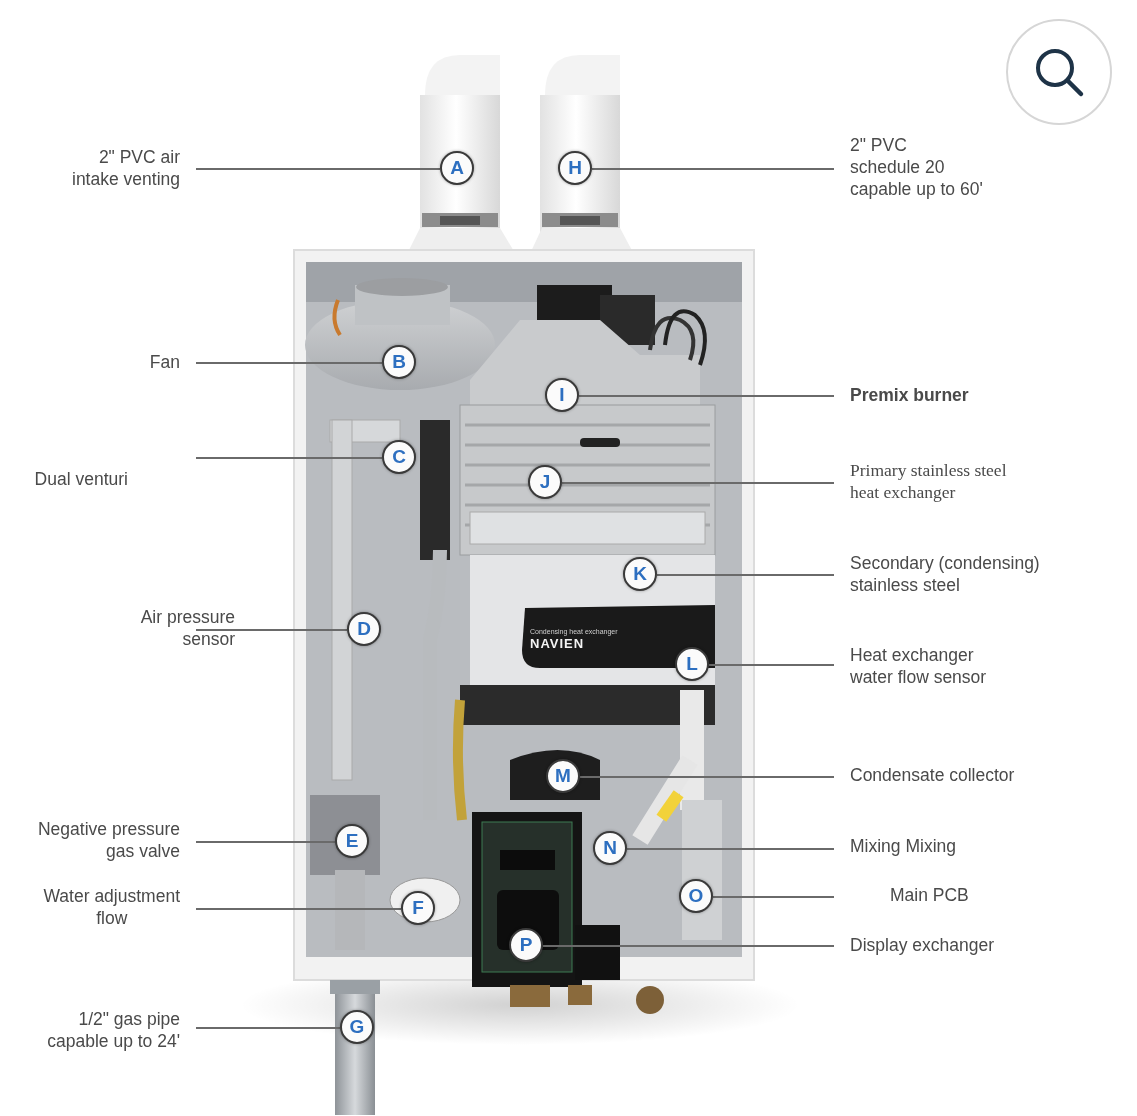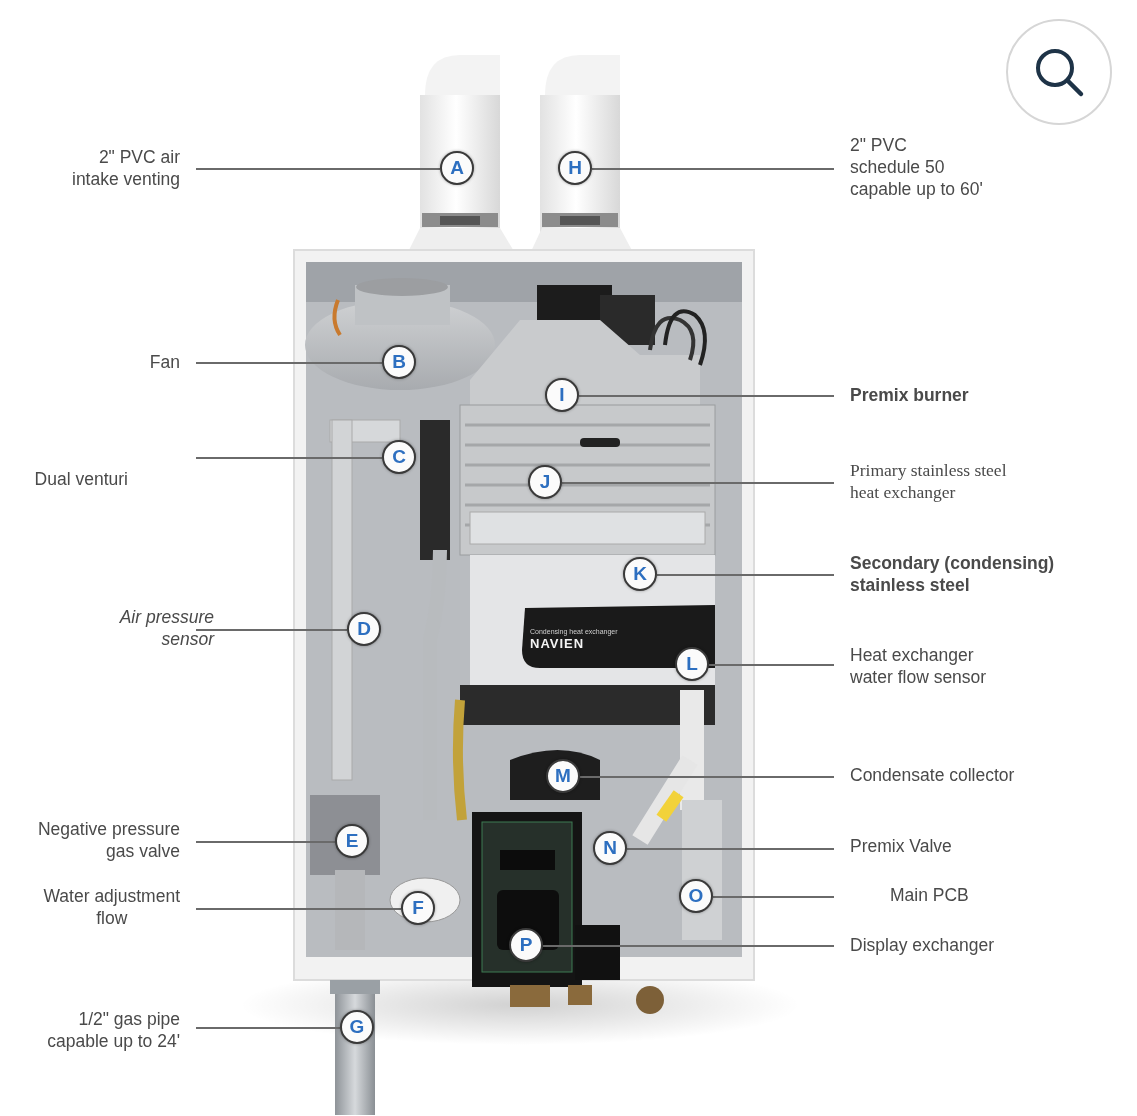--- a/index.html
+++ b/index.html
@@ -139,21 +139,21 @@
     <div class="leader" style="left: 196px; width: 244px; top: 168px;"></div>
     <div class="marker" style="left: 440px; top: 151px;">A</div>
     <div class="label left" style="right: 957px; top: 146px;">
       <div>2" PVC air</div>
       <div>intake venting</div>
     </div>
     <div class="leader" style="left: 592px; width: 242px; top: 168px;"></div>
     <div class="marker" style="left: 558px; top: 151px;">H</div>
     <div class="label right" style="left: 850px; top: 134px;">
       <div>2" PVC</div>
-      <div>schedule 50</div>
+      <div>schedule 20</div>
       <div>capable up to 60'</div>
     </div>
     <div class="leader" style="left: 196px; width: 186px; top: 362px;"></div>
     <div class="marker" style="left: 382px; top: 345px;">B</div>
     <div class="label left" style="right: 957px; top: 351px;">
       <div>Fan</div>
     </div>
     <div class="leader" style="left: 579px; width: 255px; top: 395px;"></div>
     <div class="marker" style="left: 545px; top: 378px;">I</div>
     <div class="label right" style="left: 850px; top: 384px; font-weight: bold;">
@@ -165,27 +165,27 @@
       <div>Dual venturi</div>
     </div>
     <div class="leader" style="left: 562px; width: 272px; top: 482px;"></div>
     <div class="marker" style="left: 528px; top: 465px;">J</div>
     <div class="label right" style="left: 850px; top: 459px; font-family: Liberation Serif, serif;">
       <div>Primary stainless steel</div>
       <div>heat exchanger</div>
     </div>
     <div class="leader" style="left: 657px; width: 177px; top: 574px;"></div>
     <div class="marker" style="left: 623px; top: 557px;">K</div>
-    <div class="label right" style="left: 850px; top: 552px; font-weight: bold;">
+    <div class="label right" style="left: 850px; top: 552px;">
       <div>Secondary (condensing)</div>
       <div>stainless steel</div>
     </div>
     <div class="leader" style="left: 196px; width: 151px; top: 629px;"></div>
     <div class="marker" style="left: 347px; top: 612px;">D</div>
-    <div class="label left" style="right: 923px; top: 606px; font-style: italic;">
+    <div class="label left" style="right: 902px; top: 606px;">
       <div>Air pressure</div>
       <div>sensor</div>
     </div>
     <div class="leader" style="left: 709px; width: 125px; top: 664px;"></div>
     <div class="marker" style="left: 675px; top: 647px;">L</div>
     <div class="label right" style="left: 850px; top: 644px;">
       <div>Heat exchanger</div>
       <div>water flow sensor</div>
     </div>
     <div class="leader" style="left: 580px; width: 254px; top: 776px;"></div>
@@ -195,21 +195,21 @@
     </div>
     <div class="leader" style="left: 196px; width: 139px; top: 841px;"></div>
     <div class="marker" style="left: 335px; top: 824px;">E</div>
     <div class="label left" style="right: 957px; top: 818px;">
       <div>Negative pressure</div>
       <div>gas valve</div>
     </div>
     <div class="leader" style="left: 627px; width: 207px; top: 848px;"></div>
     <div class="marker" style="left: 593px; top: 831px;">N</div>
     <div class="label right" style="left: 850px; top: 835px;">
-      <div>Premix Valve</div>
+      <div>Mixing Mixing</div>
     </div>
     <div class="leader" style="left: 713px; width: 121px; top: 896px;"></div>
     <div class="marker" style="left: 679px; top: 879px;">O</div>
     <div class="label right" style="left: 850px; top: 884px; margin-left: 40px;">
       <div>Main PCB</div>
     </div>
     <div class="leader" style="left: 196px; width: 205px; top: 908px;"></div>
     <div class="marker" style="left: 401px; top: 891px;">F</div>
     <div class="label left" style="right: 957px; top: 885px; text-align: center;">
       <div>Water adjustment</div>

